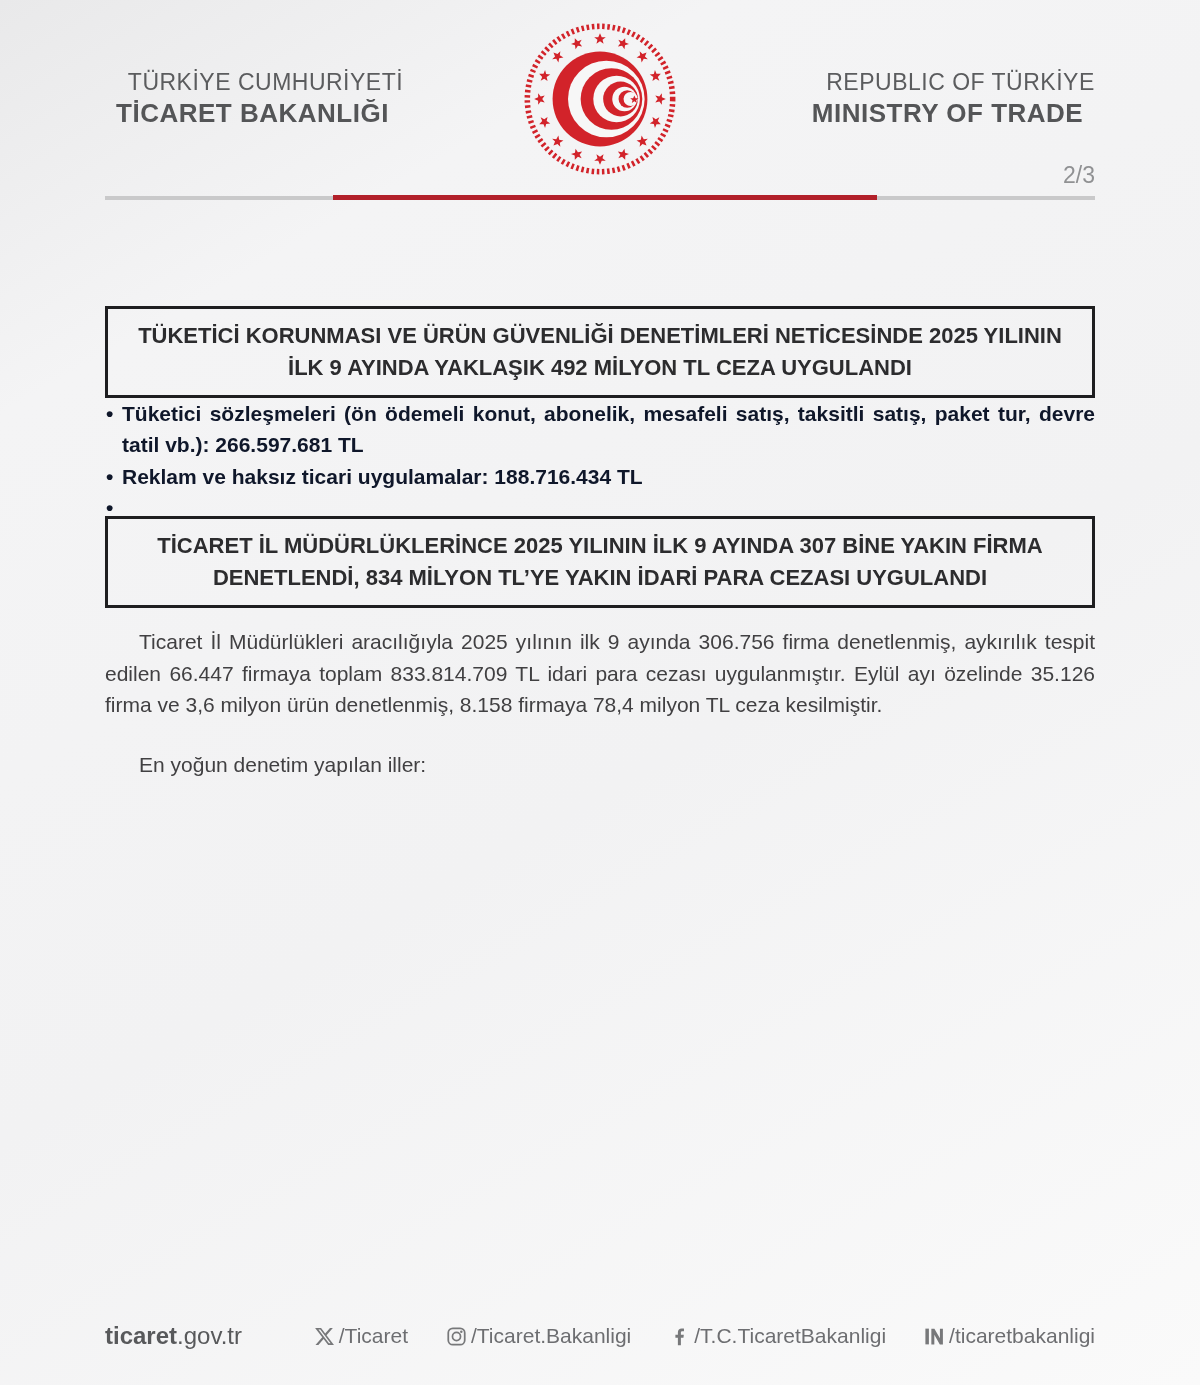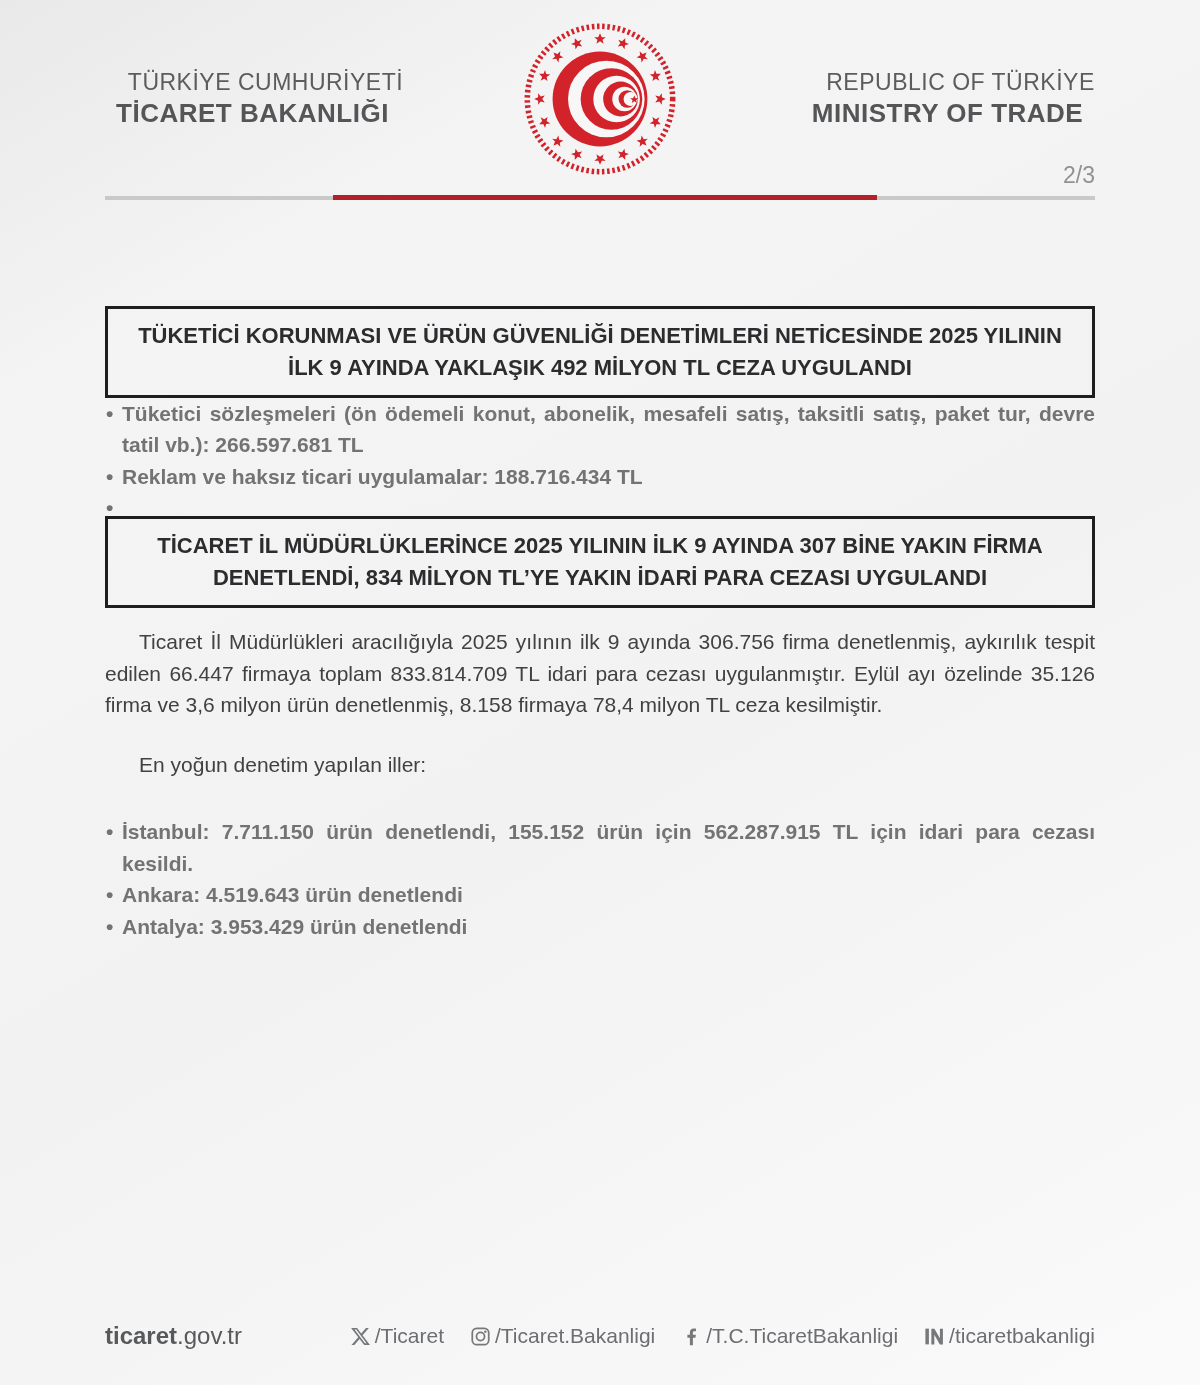--- a/index.html
+++ b/index.html
@@ -29,35 +29,35 @@
   
   main { width:990px; margin:0 auto; font-size:21px; line-height:1.5; }
   .titlebox {
     border:3px solid #1e1e20; padding:11px 18px; text-align:center;
     font-weight:bold; font-size:22px; line-height:1.45; color:#2c2c2e;
     margin-top:106px; background:transparent;
   }
   .titlebox.second { margin-top:24px; }
   .para { margin-top:18px; text-align:justify; text-indent:34px; color:#414042; }
   .list-heading { margin-top:30px; font-weight:bold; color:#363638; }
-  ul.blist { list-style:none; font-weight:bold; color:#737373; }
+  ul.blist { list-style:none; font-weight:bold; color:#0f172a; }
   ul.blist li { position:relative; padding-left:17px; text-align:justify; }
   ul.blist li::before { content:"\2022"; position:absolute; left:1px; }
   .sub-heading { margin-top:28px; text-indent:34px; color:#414042; }
   ul.cities { margin-top:36px; }
 
   
   .footer {
     position:absolute; left:105px; bottom:35px; width:990px;
     display:flex; justify-content:space-between; align-items:center;
     color:#6d6e71;
   }
   .site { font-size:24px; color:#58595b; }
   .site .b { font-weight:bold; }
-  .socials { display:flex; align-items:center; gap:26px; font-size:21px; }
+  .socials { display:flex; align-items:center; gap:38px; font-size:21px; }
   .social { display:inline-flex; align-items:center; gap:4px; }
   .social svg { width:21px; height:21px; fill:#77787a; }
   .social .stroke { fill:none; stroke:#77787a; stroke-width:2; }
 </style>
 </head>
 <body>
 
 <div class="page">
 
   <div class="header">
@@ -131,25 +131,20 @@
     </ul>
 
     <div class="titlebox second">
       <span>TİCARET İL MÜDÜRLÜKLERİNCE 2025 YILININ İLK 9 AYINDA 307 BİNE YAKIN FİRMA DENETLENDİ, 834 MİLYON TL’YE YAKIN İDARİ PARA CEZASI UYGULANDI</span>
     </div>
 
     <p class="para">Ticaret İl Müdürlükleri aracılığıyla 2025 yılının ilk 9 ayında 306.756 firma denetlenmiş, aykırılık tespit edilen 66.447 firmaya toplam 833.814.709 TL idari para cezası uygulanmıştır. Eylül ayı özelinde 35.126 firma ve 3,6 milyon ürün denetlenmiş, 8.158 firmaya 78,4 milyon TL ceza kesilmiştir.</p>
 
     <p class="sub-heading">En yoğun denetim yapılan iller:</p>
 
-    <ul class="blist cities">
-      <li>İstanbul: 7.711.150 ürün denetlendi, 155.152 ürün için 562.287.915 TL için idari para cezası kesildi.</li>
-      <li>Ankara: 4.519.643 ürün denetlendi</li>
-      <li>Antalya: 3.953.429 ürün denetlendi</li>
-    </ul>
 
   </main>
 
   <div class="footer">
     <div class="site">
       <span class="b">ticaret</span><span>.gov.tr</span>
     </div>
     <div class="socials">
       <span class="social">
         <svg viewBox="0 0 24 24">

